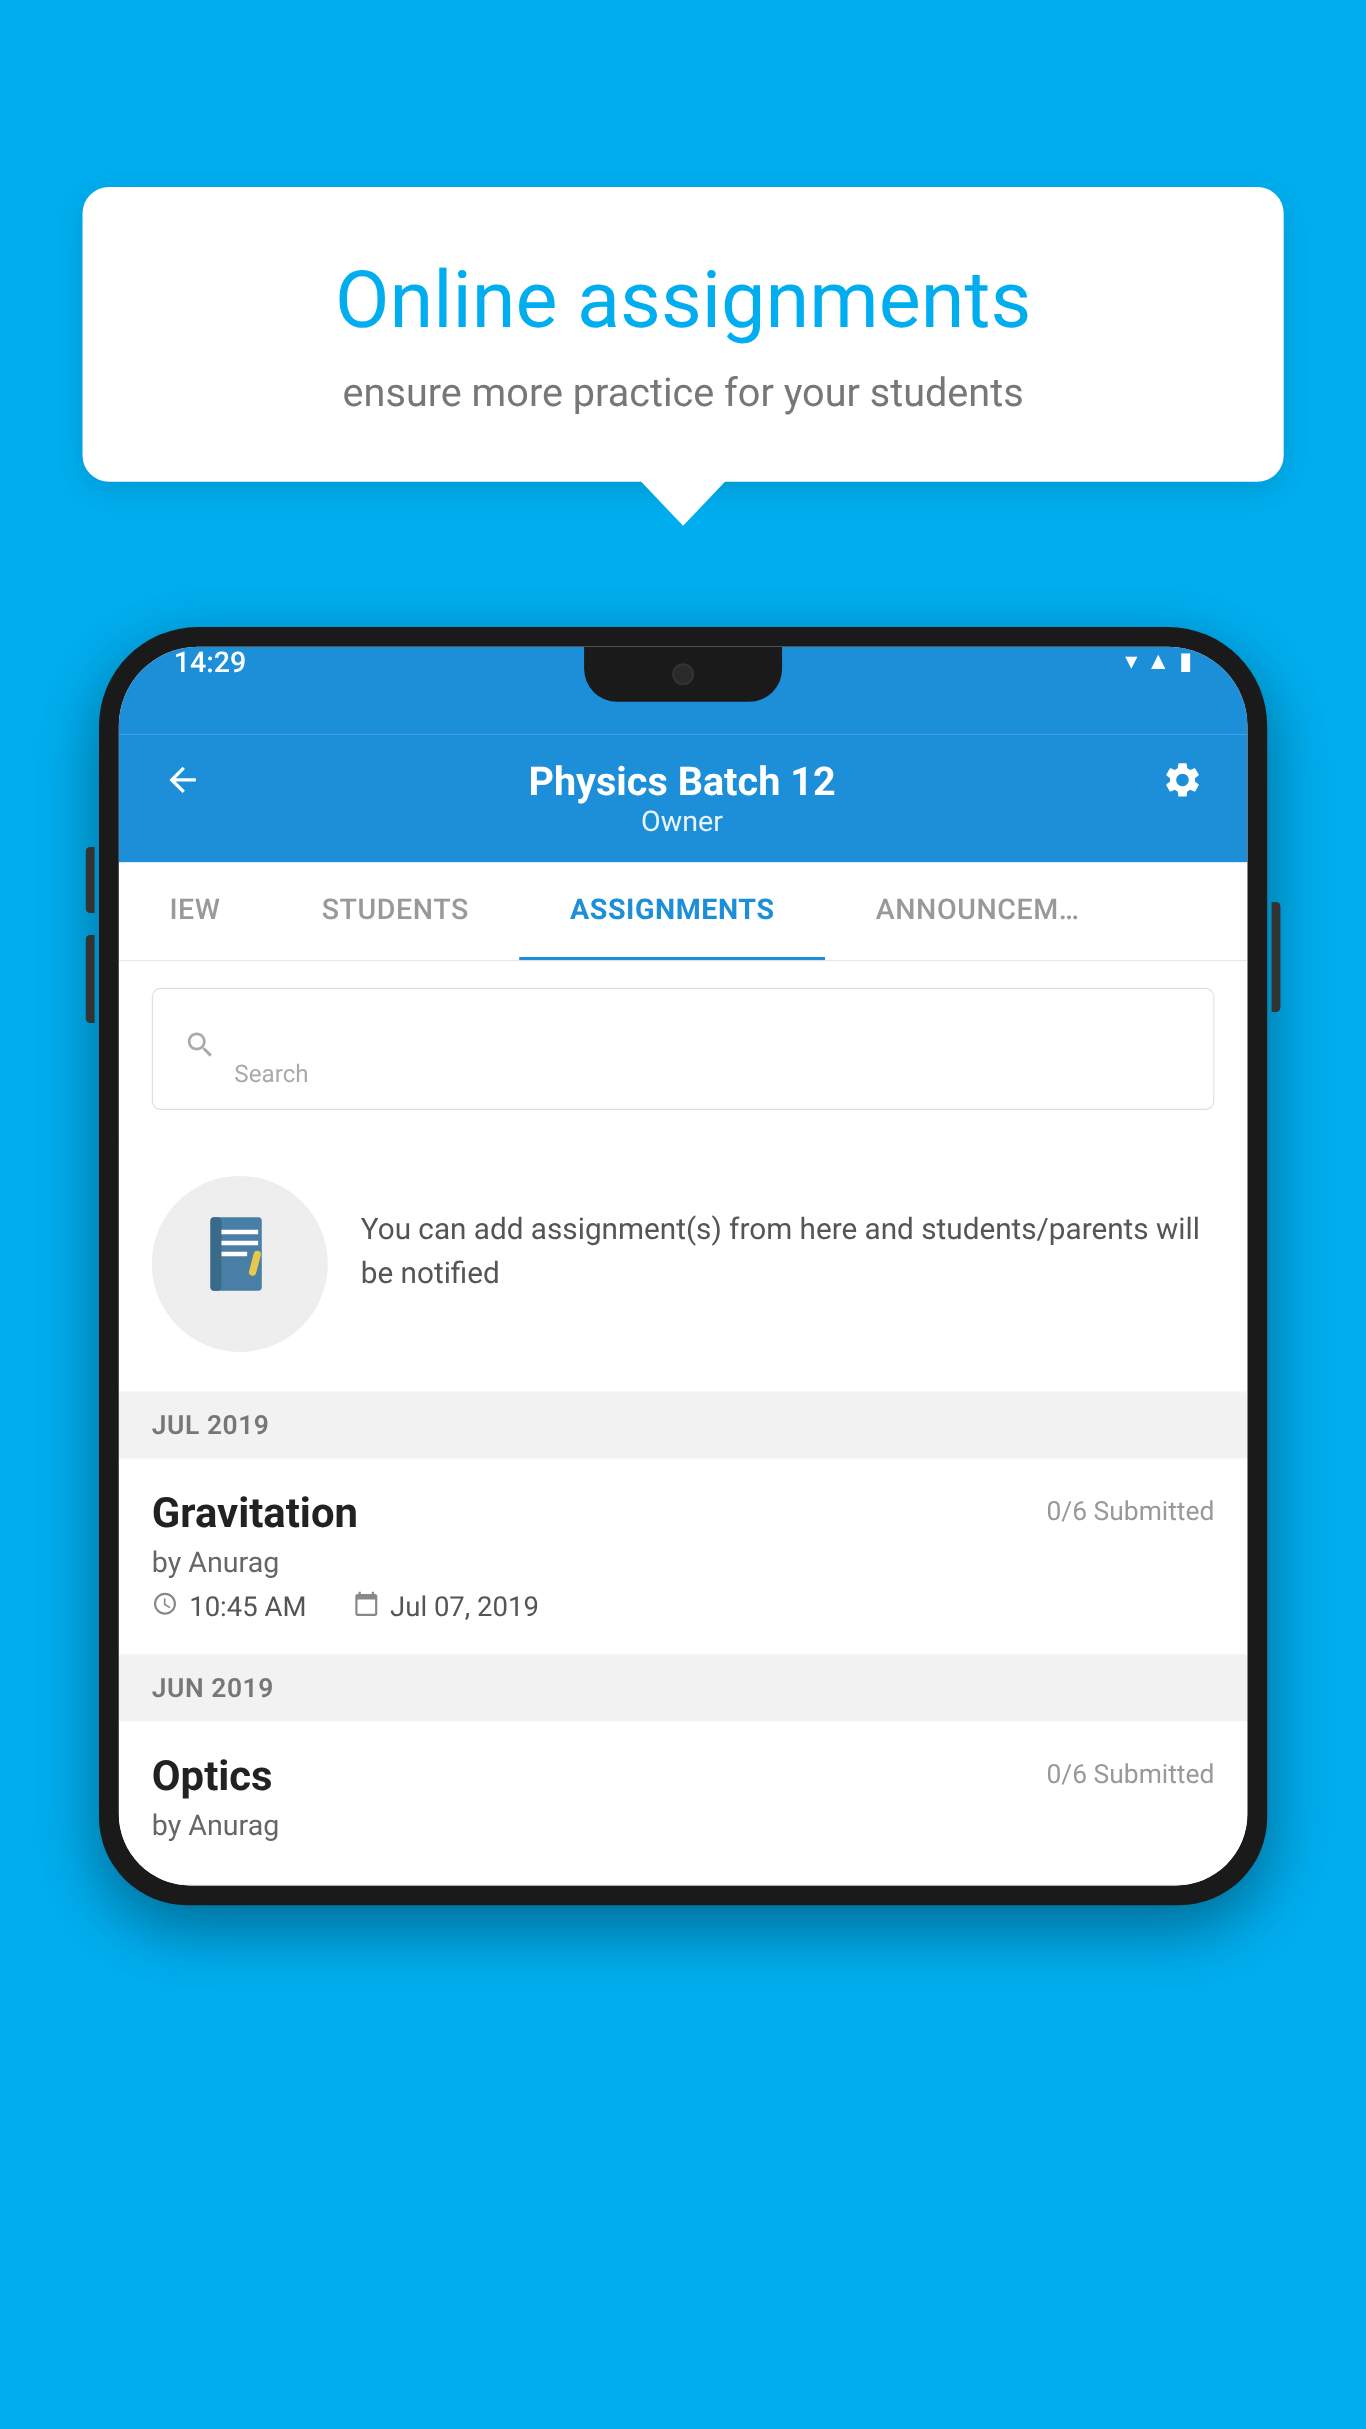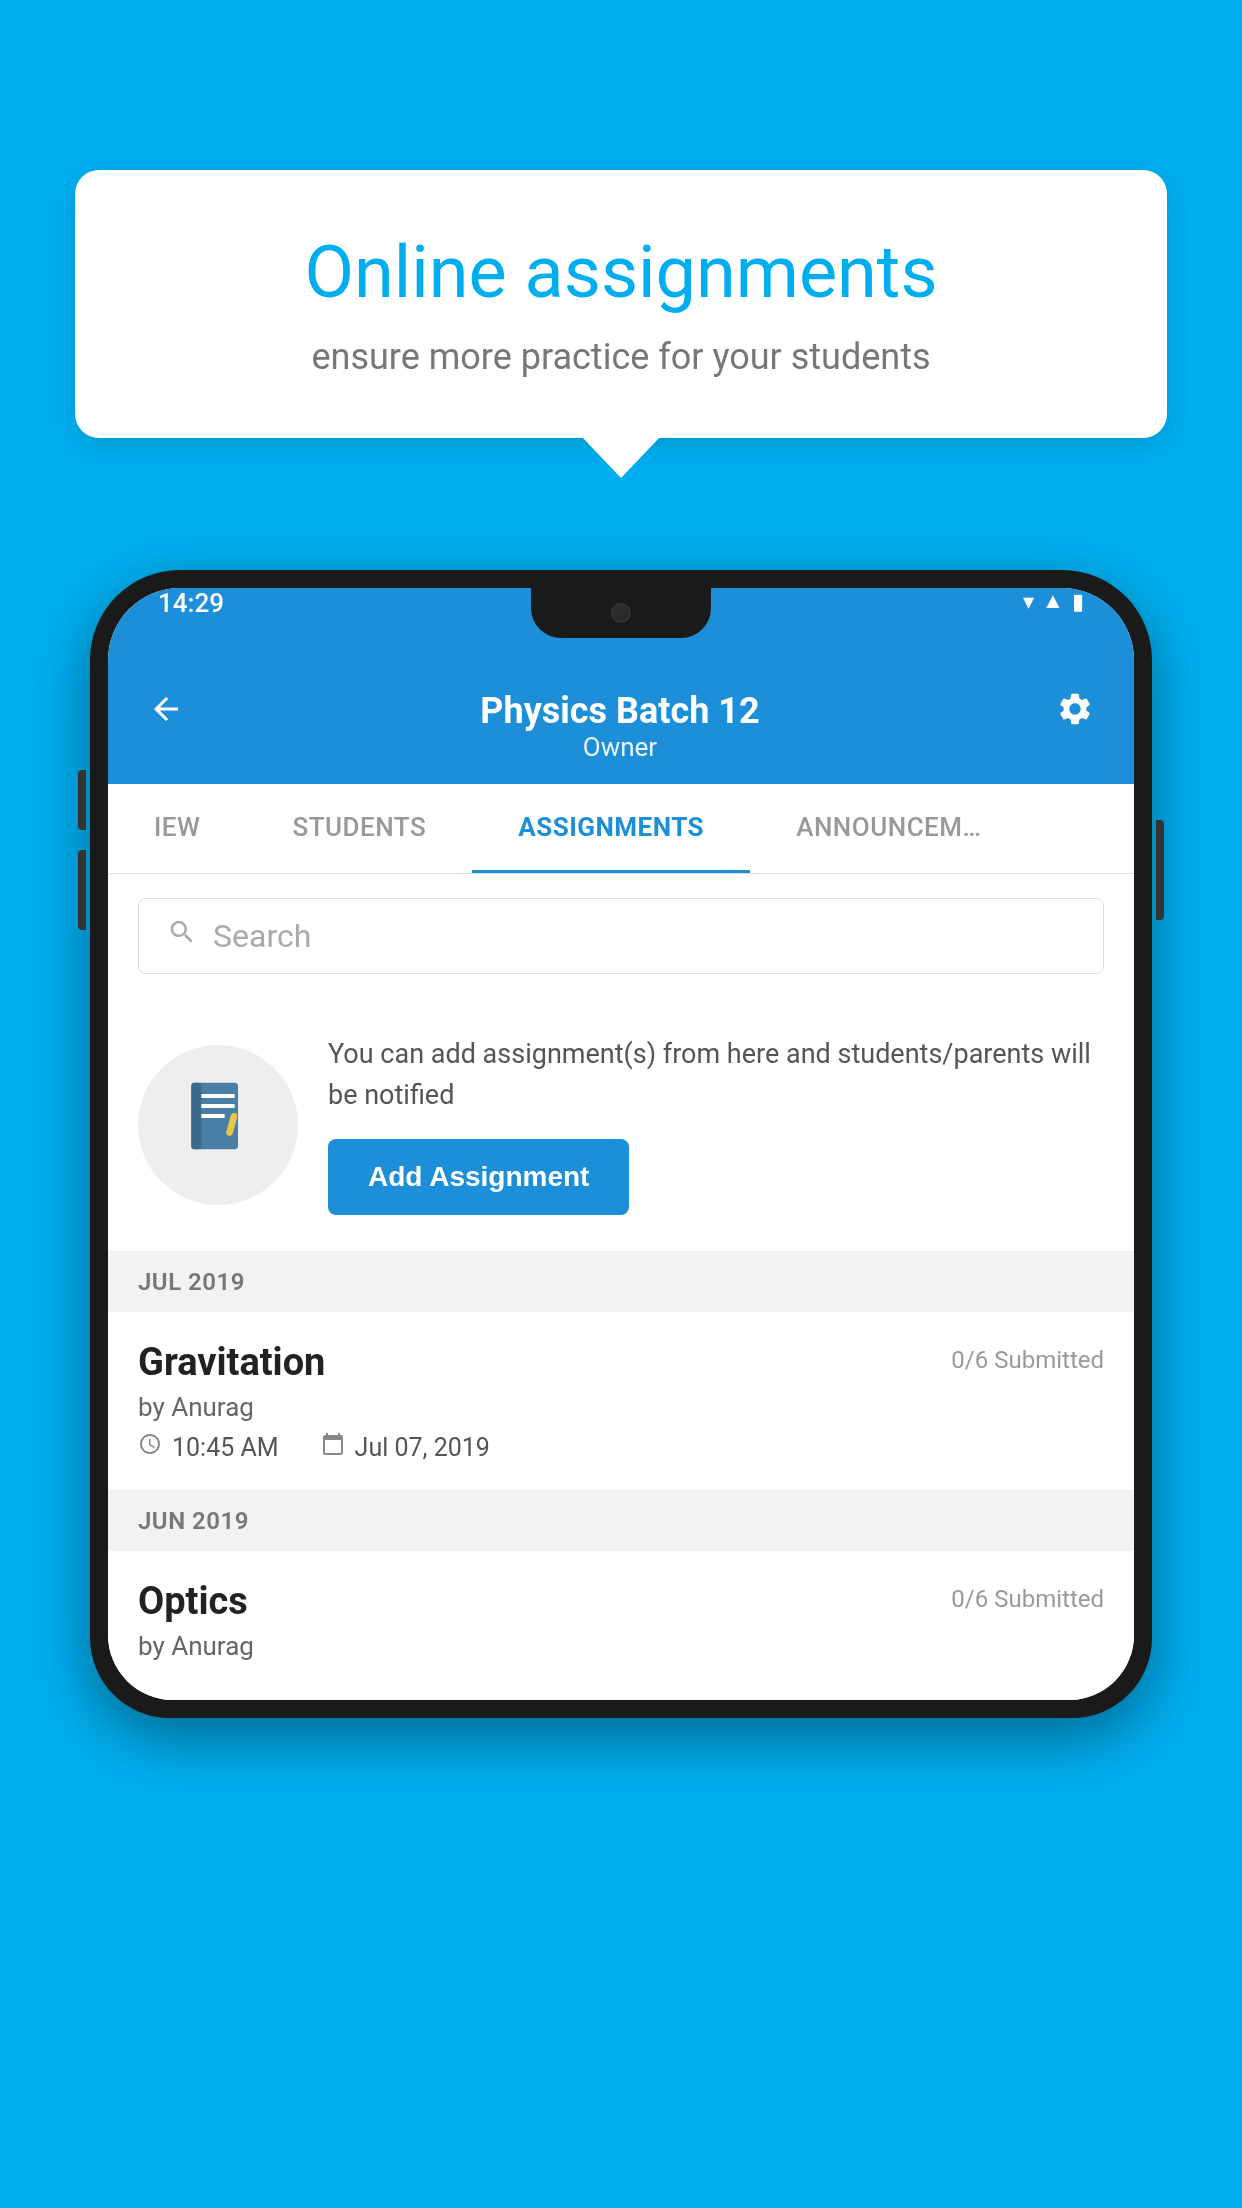--- a/index.html
+++ b/index.html
@@ -207,22 +207,23 @@
       padding: 18px 28px;
       gap: 16px;
     }
 
     .search-icon-svg {
       color: #999;
       font-size: 32px;
     }
 
     .search-placeholder {
-      font-size: 32px;
+      font-size: 22px;
       color: #aaa;
+      margin-top: 48px;
     }
 
     
     .info-card {
       display: flex;
       align-items: center;
       padding: 36px 30px;
       gap: 30px;
       background: white;
       border-bottom: 1px solid #f0f0f0;
@@ -434,21 +435,20 @@
               <rect x="4" y="2" width="3" height="20" rx="1" fill="#3a6a8a"></rect>
               <line x1="7" y1="6" x2="17" y2="6" stroke="white" stroke-width="1.2"></line>
               <line x1="7" y1="9" x2="17" y2="9" stroke="white" stroke-width="1.2"></line>
               <line x1="7" y1="12" x2="14" y2="12" stroke="white" stroke-width="1.2"></line>
               <rect x="15" y="11" width="2" height="7" rx="1" fill="#e8c84a" transform="rotate(15 16 15)"></rect>
             </svg>
           </span>
         </div>
         <div class="info-content">
           <div class="info-text">You can add assignment(s) from here and students/parents will be notified</div>
-          <button class="add-assignment-btn">Add Assignment</button>
         </div>
       </div>
 
       <div class="section-header">JUL 2019</div>
 
       <div class="assignment-item">
         <div class="assignment-top">
           <div class="assignment-title">Gravitation</div>
           <div class="assignment-submitted">0/6 Submitted</div>
         </div>

